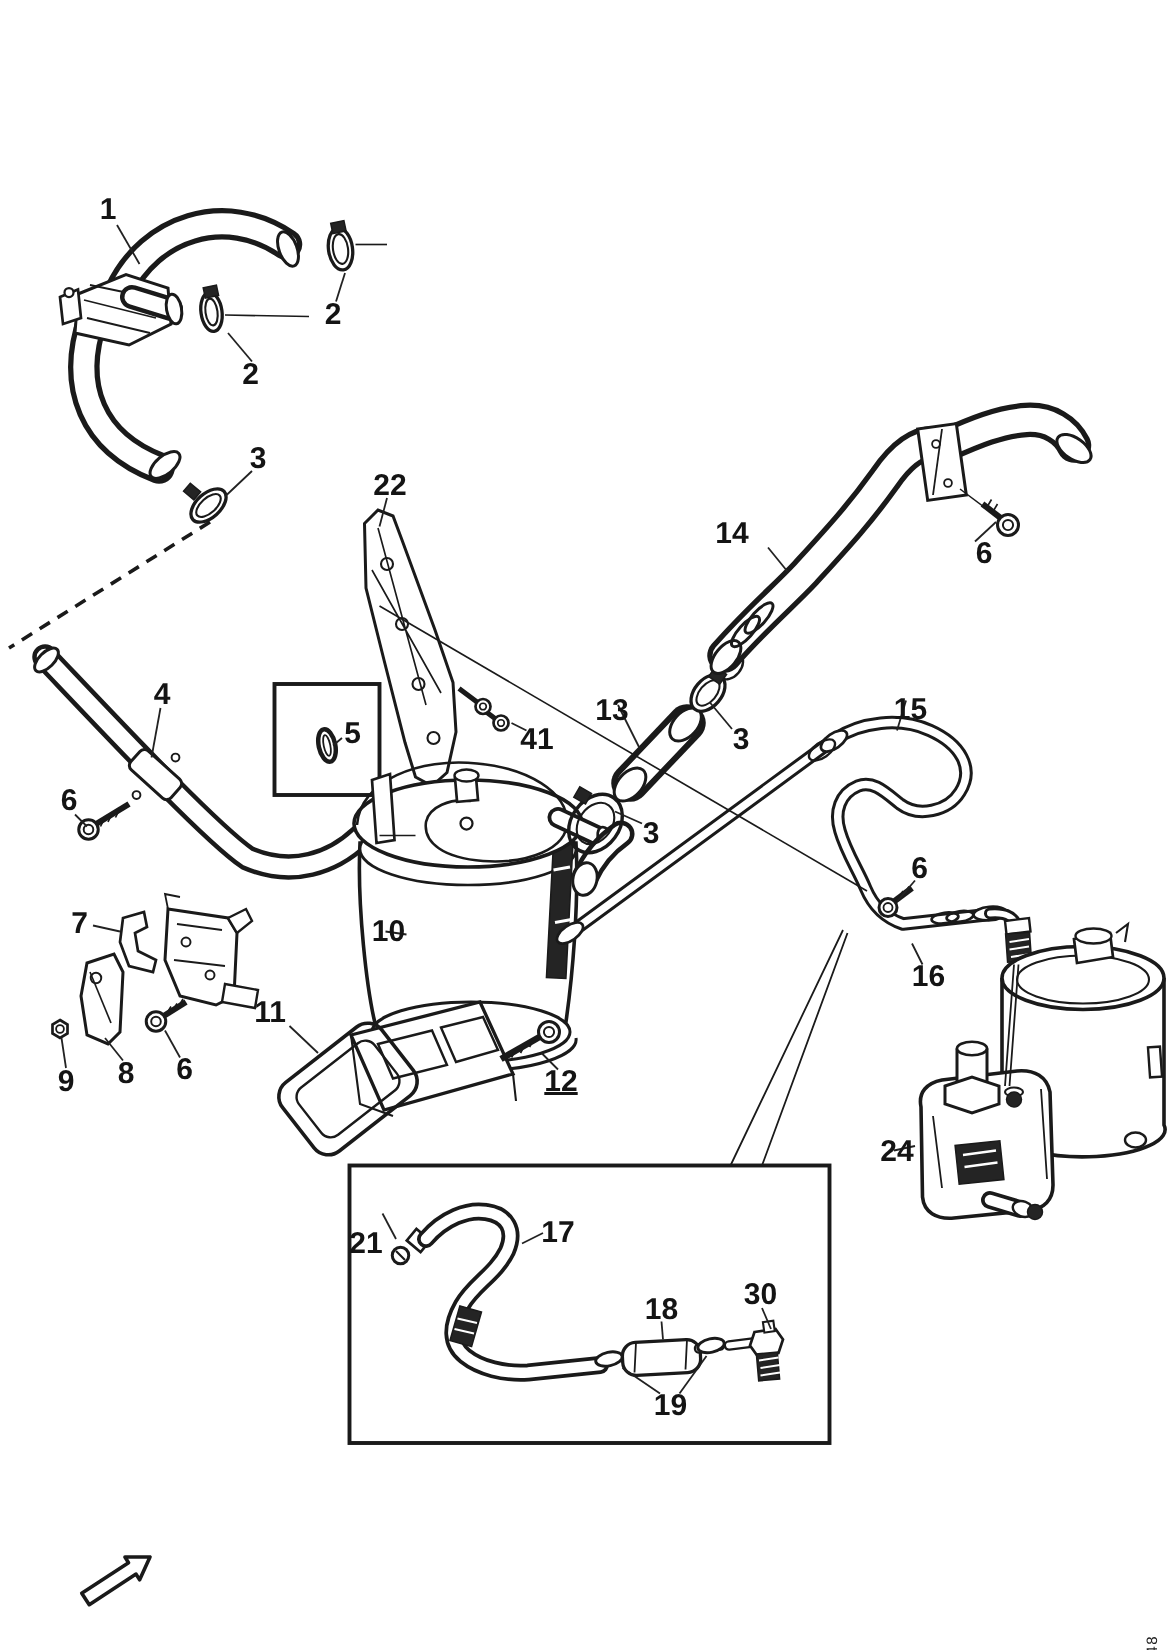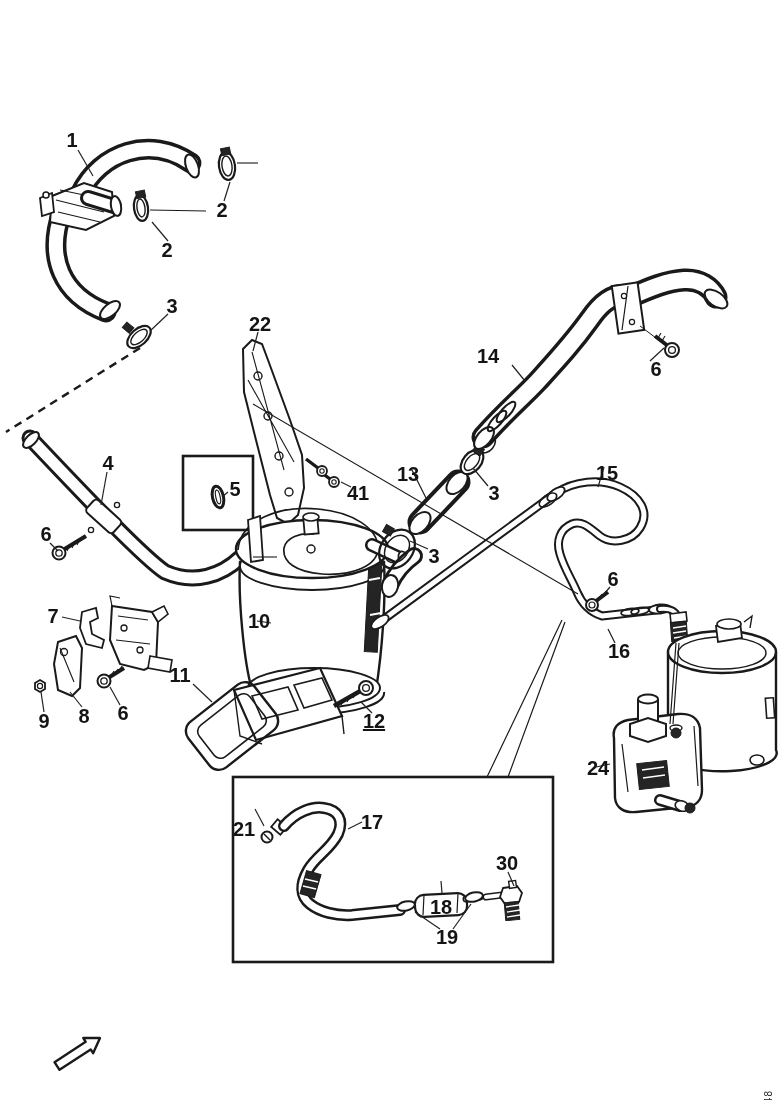--- a/index.html
+++ b/index.html
@@ -369,21 +369,21 @@
       <span class="callout" style="left: 84px; top: 716px;">8</span>
       <span class="callout" style="left: 44px; top: 721px;">9</span>
       <span class="callout" style="left: 259px; top: 621px;">10</span>
       <span class="callout" style="left: 180px; top: 675px;">11</span>
       <span class="callout" style="left: 374px; top: 721px; text-decoration: underline;">12</span>
       <span class="callout" style="left: 408px; top: 474px;">13</span>
       <span class="callout" style="left: 488px; top: 356px;">14</span>
       <span class="callout" style="left: 607px; top: 458px; margin-top: 15px;">15</span>
       <span class="callout" style="left: 619px; top: 651px;">16</span>
       <span class="callout" style="left: 372px; top: 822px;">17</span>
-      <span class="callout" style="left: 441px; top: 873px; margin-top: 34px;">18</span>
+      <span class="callout" style="left: 441px; top: 873px;">18</span>
       <span class="callout" style="left: 447px; top: 937px;">19</span>
       <span class="callout" style="left: 507px; top: 863px;">30</span>
       <span class="callout" style="left: 244px; top: 801px; margin-top: 28px;">21</span>
       <span class="callout" style="left: 260px; top: 324px;">22</span>
       <span class="callout" style="left: 358px; top: 493px;">41</span>
       <span class="callout" style="left: 586px; top: 768px; margin-left: 12px;">24</span>
     </div>
 
 <div class="part-number">938748</div>
 

